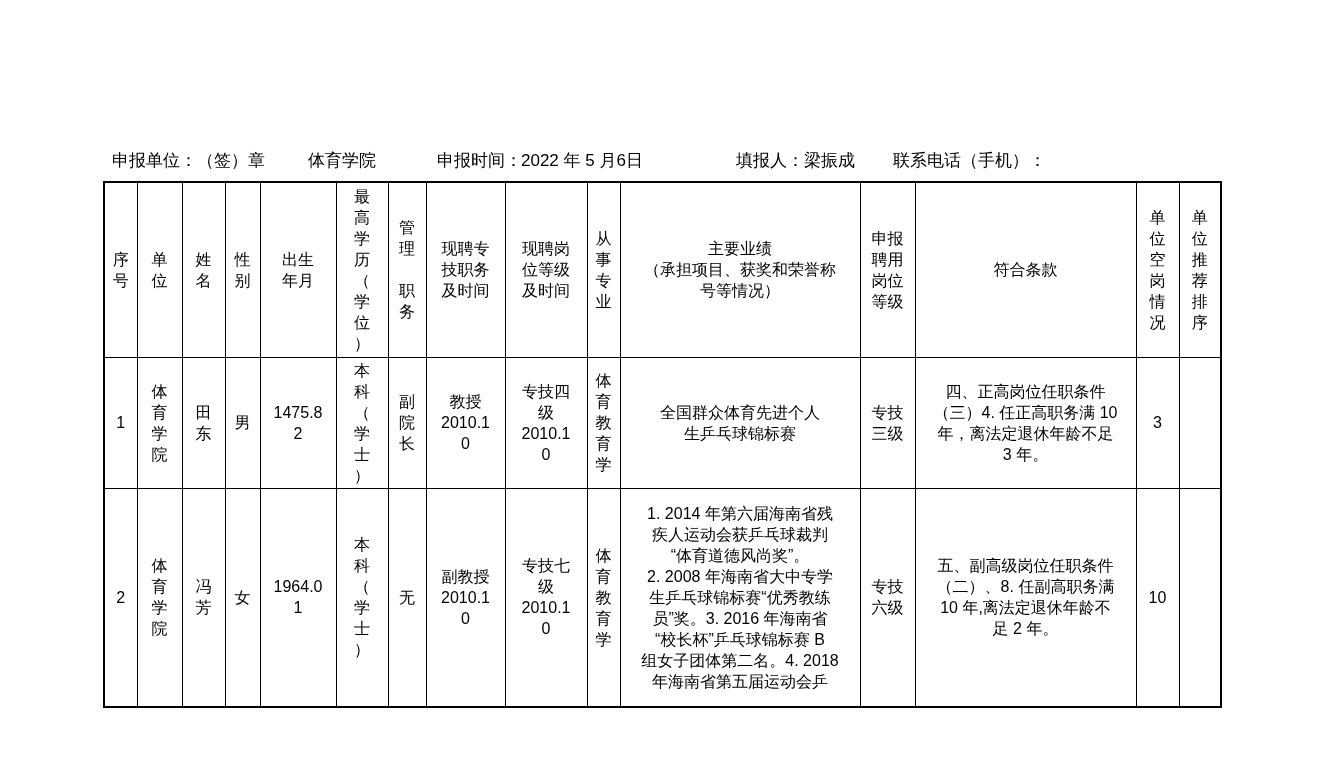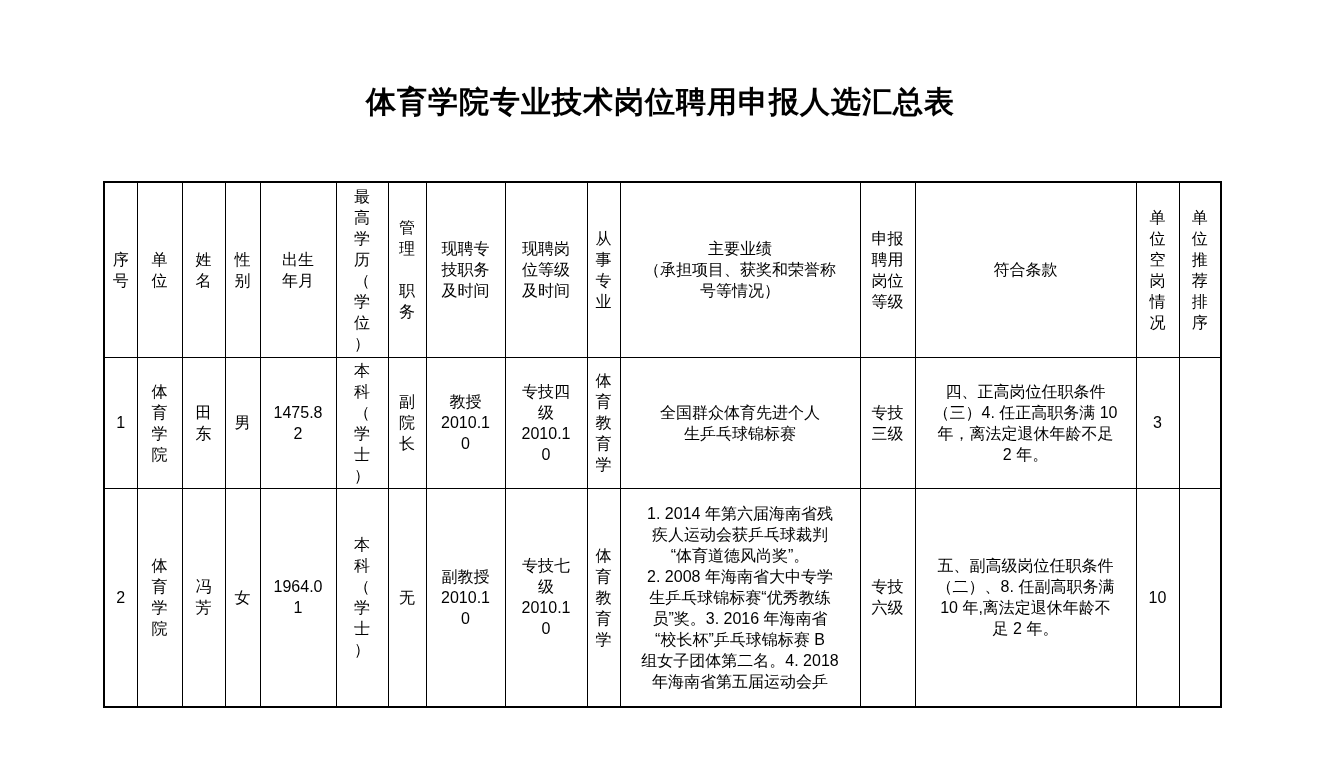--- a/index.html
+++ b/index.html
@@ -43,22 +43,29 @@
   .sheet tr.r2{height:219px;}
   .para{text-align:left;line-height:24px;padding:2px 6px;}
   .lh24{line-height:24px;}
   .lh20{line-height:20px;}
 </style>
 </head>
 <body>
 
 <div class="page">
 
-  <div class="doc-title">体育学院专业技术岗位聘用申报人选汇总表</div>
-
+
+  <div class="info-line">
+    <span class="i-unit-label">申报单位：（签）章</span>
+    <span class="i-unit-value">体育学院</span>
+    <span class="i-time-label">申报时间：</span>
+    <span class="i-time-value">2022 年 5 月6日</span>
+    <span class="i-filler">填报人：梁振成</span>
+    <span class="i-phone">联系电话（手机）：</span>
+  </div>
 
   <table class="sheet">
     <colgroup>
       <col style="width:33px">
         <col style="width:45px">
         <col style="width:43px">
       <col style="width:35px">
         <col style="width:76px">
         <col style="width:52px">
       <col style="width:38px">
@@ -159,21 +166,21 @@
 教
 育
 学</td>
       <td class="lh24">全国群众体育先进个人
 生乒乓球锦标赛</td>
       <td>专技
 三级</td>
       <td class="para">四、正高岗位任职条件
 （三）4. 任正高职务满 10
 年，离法定退休年龄不足
-2 年。</td>
+3 年。</td>
       <td>3</td>
       <td></td>
     </tr>
     <tr class="r2">
       <td>2</td>
       <td>体
 育
 学
 院</td>
       <td>冯

